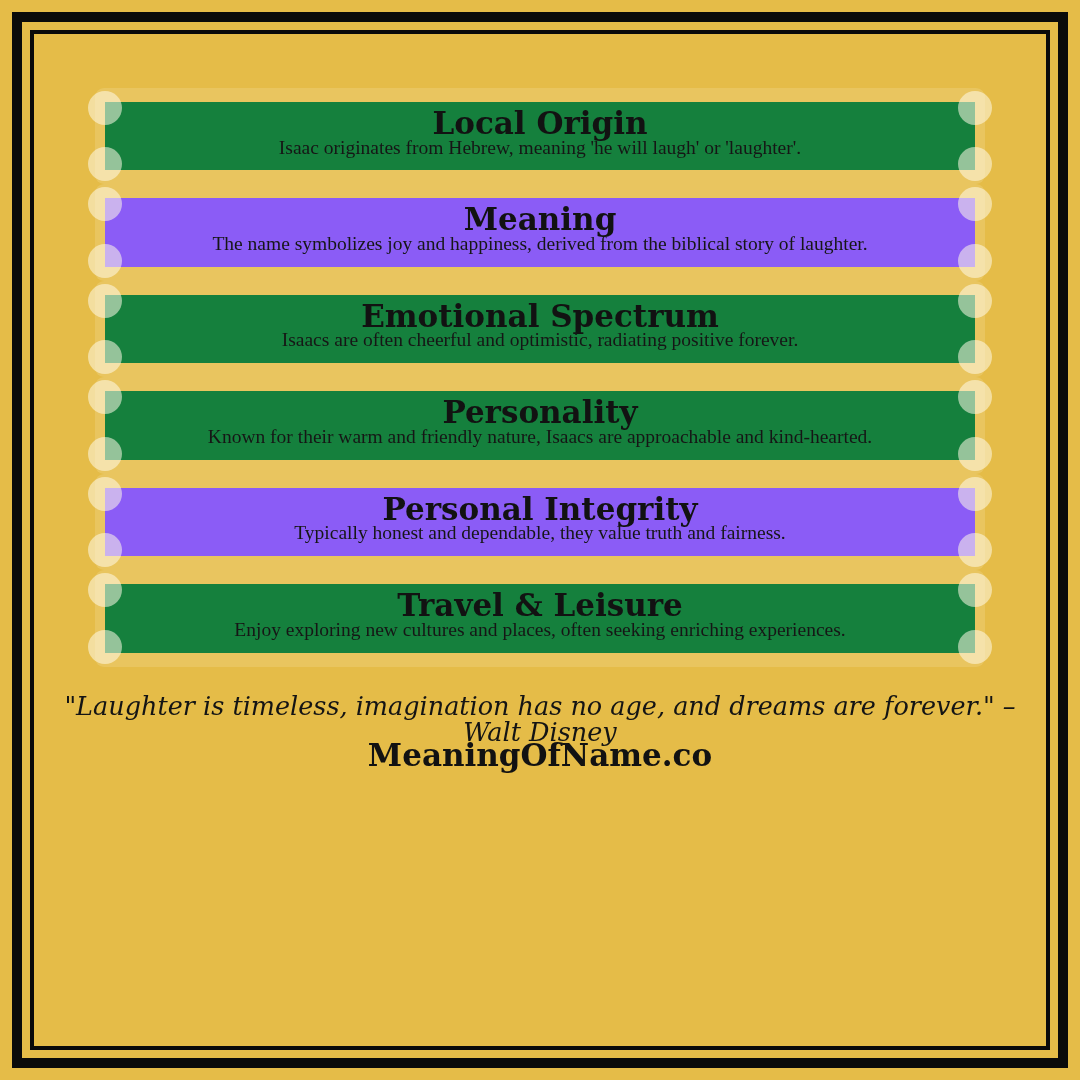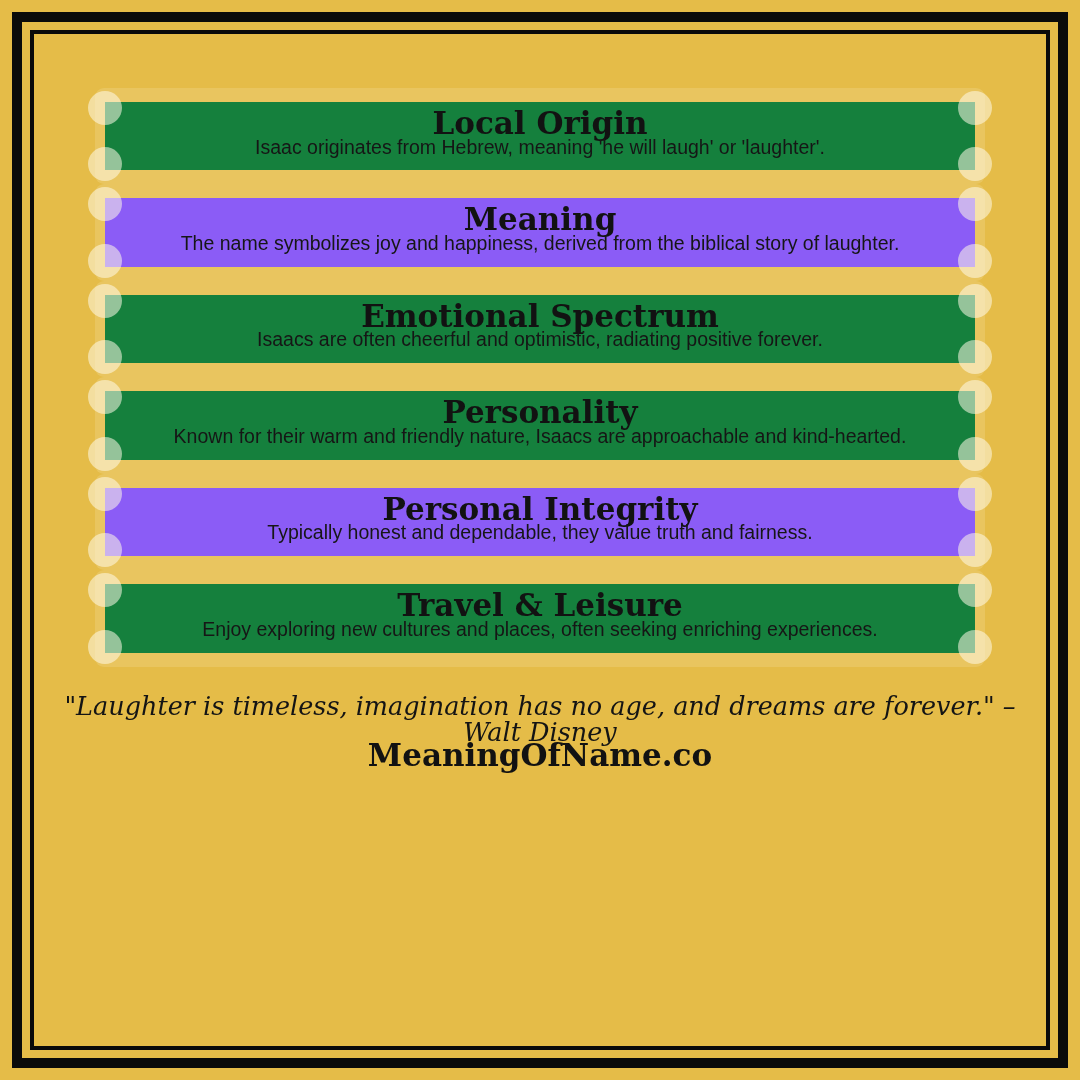--- a/index.html
+++ b/index.html
@@ -100,21 +100,21 @@
   .card-title{
     font-family:"DejaVu Serif", serif;
     font-weight:bold;
     font-size:31px;
     line-height:1.02;
     color:#121212;
     letter-spacing:0px;
   }
 
   .card-text{
-    font-family:Liberation Sans, sans-serif;
+    font-family:Liberation Serif, serif;
     font-weight:normal;
     font-size:19.5px;
     line-height:1.12;
     color:#161616;
     margin-top:-3px;
   }
 
   
   .footer{
     margin-top:26px;

